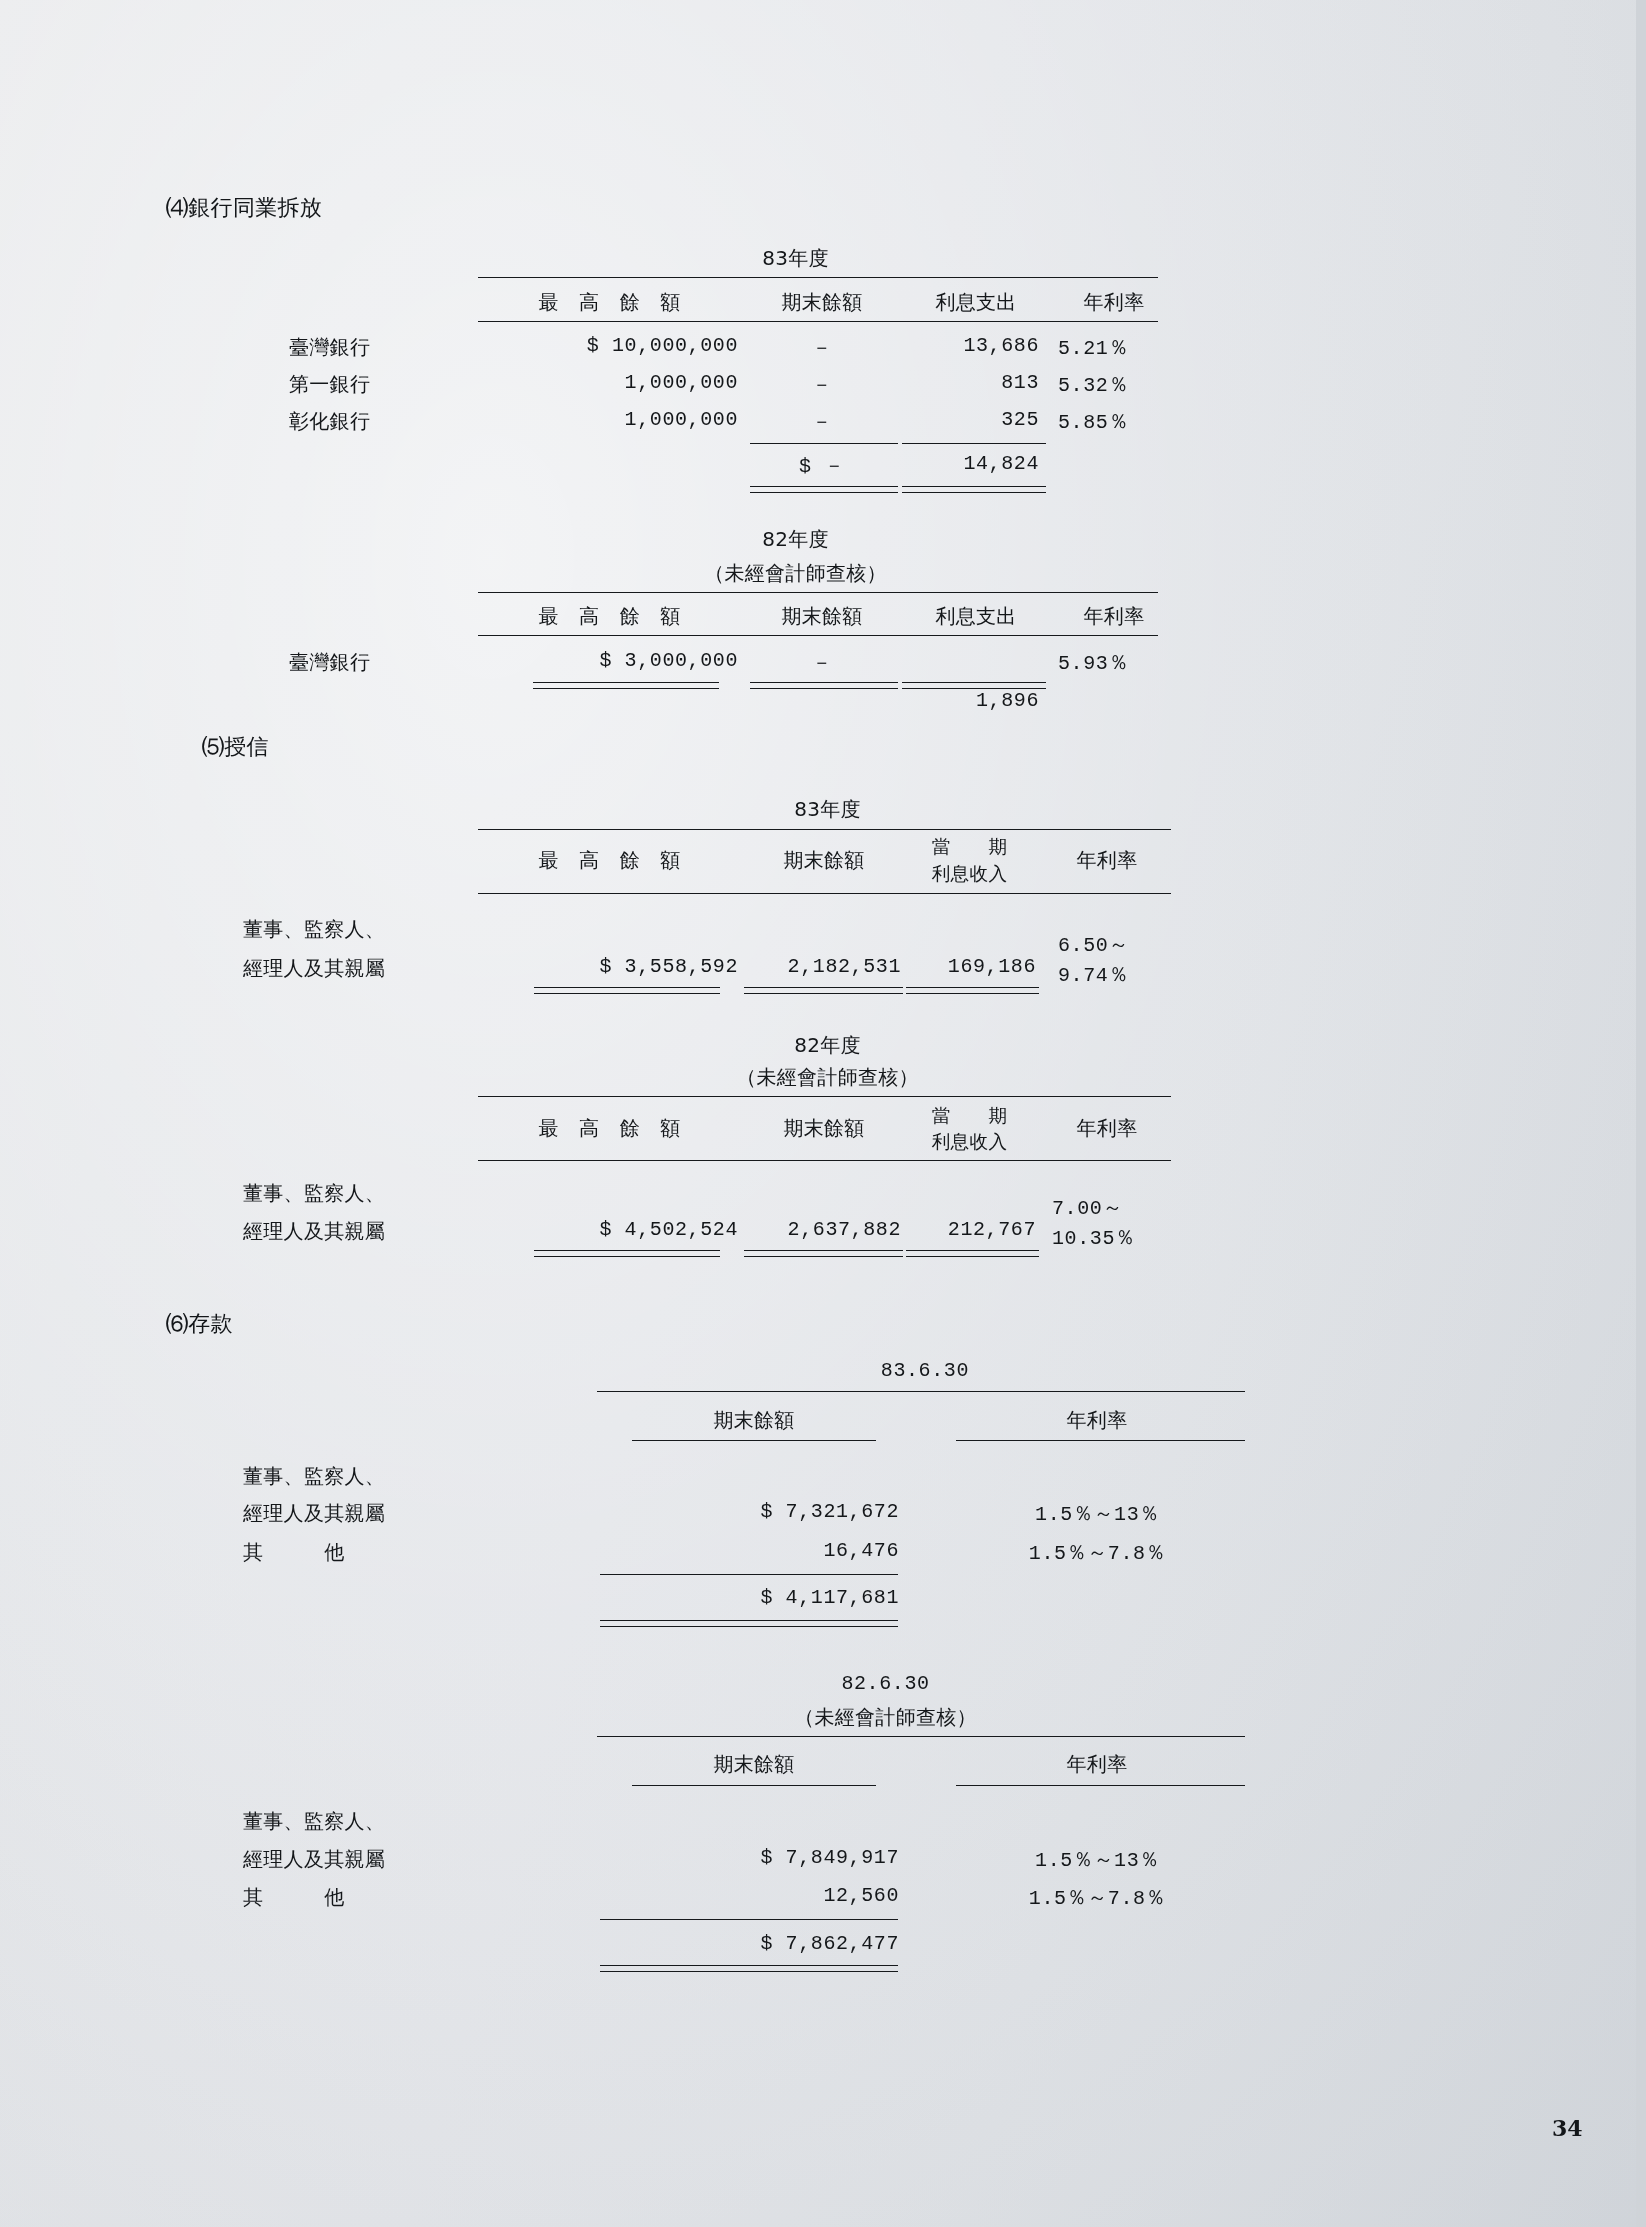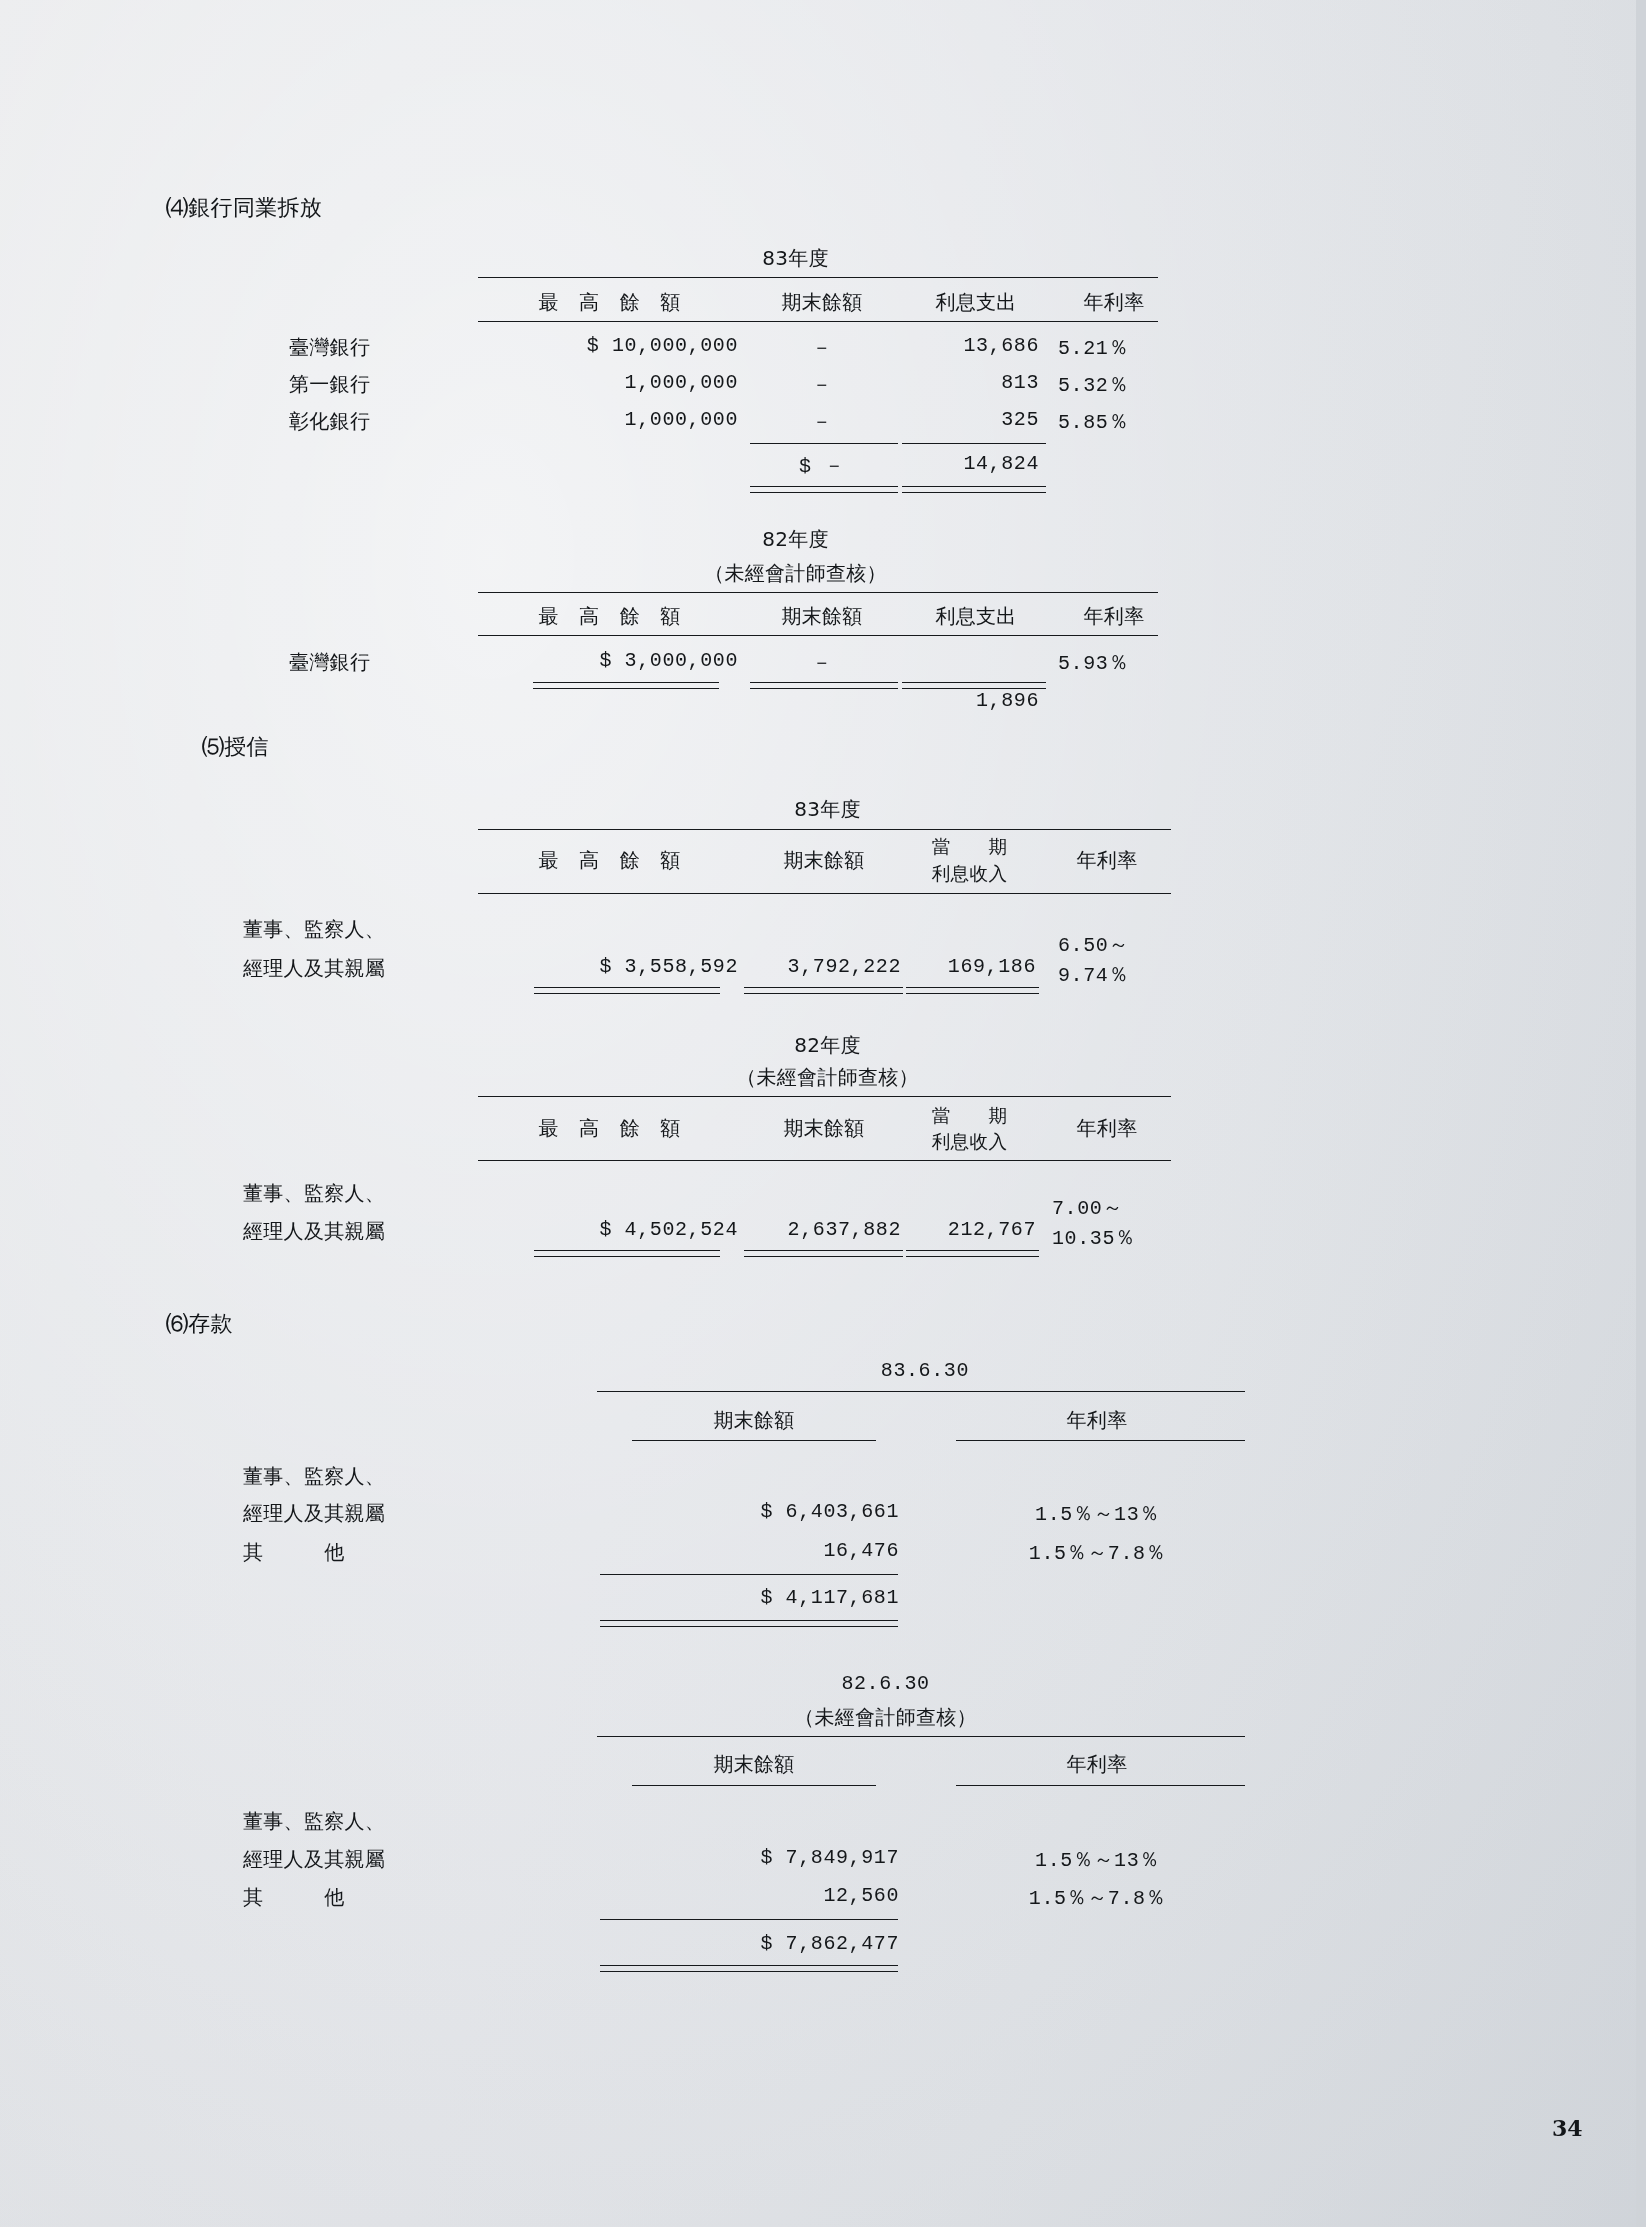--- a/index.html
+++ b/index.html
@@ -147,21 +147,21 @@
     <div class="t cjk hdr c" style="left:744px; top:847px; width:160px;">期末餘額</div>
     <div class="t cjk small c" style="left:902px; top:834px; width:135px;">當　　期</div>
     <div class="t cjk small c" style="left:902px; top:861px; width:135px;">利息收入</div>
     <div class="t cjk hdr c" style="left:1046px; top:847px; width:122px;">年利率</div>
     <div class="rule" style="left:478px; top:893px; width:693px;"></div>
 
     <div class="t cjk cell" style="left:243px; top:916px;">董事、監察人、</div>
     <div class="t cjk cell" style="left:243px; top:955px;">經理人及其親屬</div>
 
     <div class="t num cell r" style="left:481px; top:955px; width:257px;">$ 3,558,592</div>
-    <div class="t num cell r" style="left:744px; top:955px; width:157px;">3,792,222</div>
+    <div class="t num cell r" style="left:744px; top:955px; width:157px;">2,182,531</div>
     <div class="t num cell r" style="left:898px; top:955px; width:138px;">169,186</div>
     <div class="t num cell" style="left:1058px; top:931px;">6.50～</div>
     <div class="t num cell" style="left:1058px; top:961px;">9.74％</div>
 
     <div class="dbl" style="left:534px; top:987px; width:186px;"></div>
     <div class="dbl" style="left:744px; top:987px; width:159px;"></div>
     <div class="dbl" style="left:906px; top:987px; width:133px;"></div>
 
     <div class="t cjk hdr c" style="left:757px; top:1032px; width:141px;">82年度</div>
     <div class="t cjk hdr c" style="left:699px; top:1064px; width:257px;">（未經會計師查核）</div>
@@ -192,21 +192,21 @@
     <div class="t num hdr c" style="left:802px; top:1359px; width:167px;text-align:right;">83.6.30</div>
     <div class="rule" style="left:597px; top:1391px; width:648px;"></div>
 
     <div class="t cjk hdr c" style="left:632px; top:1407px; width:244px;">期末餘額</div>
     <div class="t cjk hdr c" style="left:975px; top:1407px; width:244px;">年利率</div>
     <div class="rule" style="left:632px; top:1440px; width:244px;"></div>
     <div class="rule" style="left:956px; top:1440px; width:289px;"></div>
 
     <div class="t cjk cell" style="left:243px; top:1463px;">董事、監察人、</div>
     <div class="t cjk cell" style="left:243px; top:1500px;">經理人及其親屬</div>
-    <div class="t num cell r" style="left:642px; top:1500px; width:257px;">$ 6,403,661</div>
+    <div class="t num cell r" style="left:642px; top:1500px; width:257px;">$ 7,321,672</div>
     <div class="t num cell c" style="left:969px; top:1500px; width:257px;">1.5％～13％</div>
 
     <div class="t cjk cell" style="left:243px; top:1539px;">其　　　他</div>
     <div class="t num cell r" style="left:642px; top:1539px; width:257px;">16,476</div>
     <div class="t num cell c" style="left:969px; top:1539px; width:257px;">1.5％～7.8％</div>
 
     <div class="rule" style="left:600px; top:1574px; width:298px;"></div>
     <div class="t num cell r" style="left:642px; top:1586px; width:257px;">$ 4,117,681</div>
     <div class="dbl" style="left:600px; top:1620px; width:298px;"></div>
 

